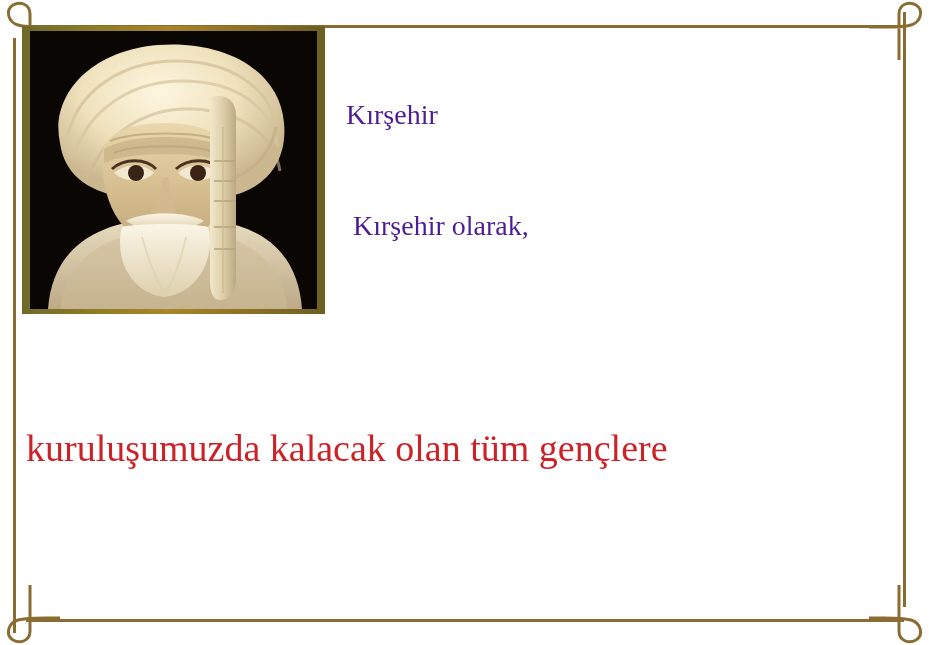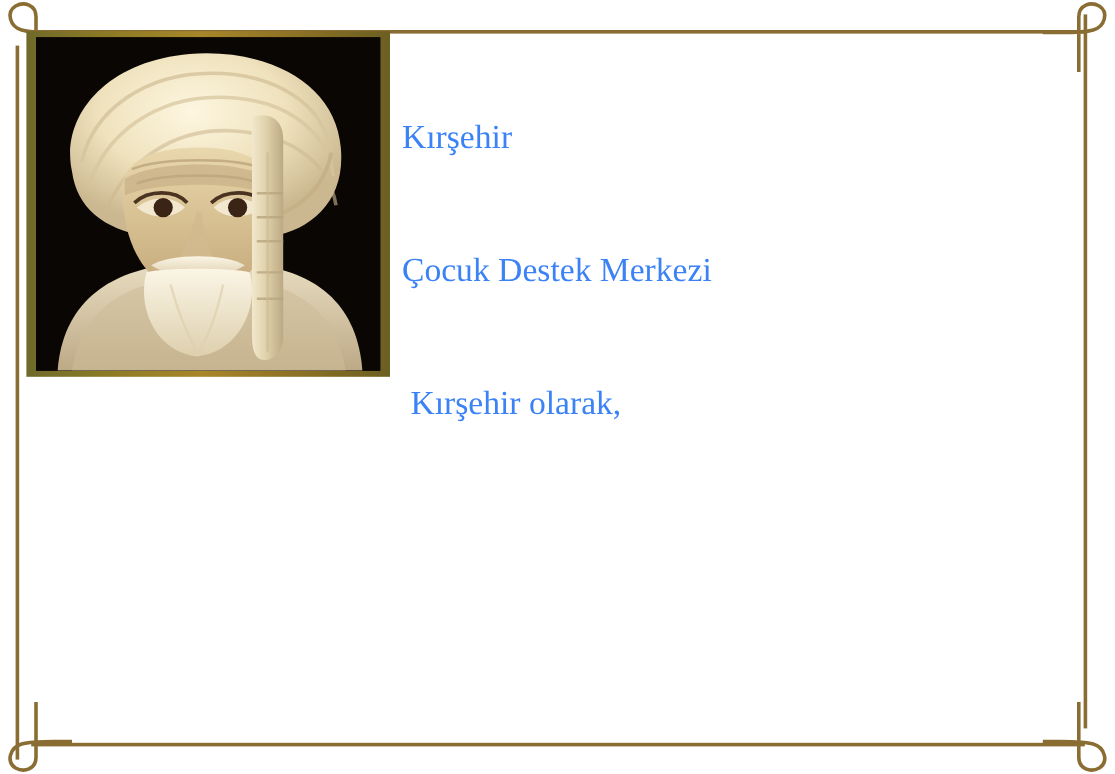--- a/index.html
+++ b/index.html
@@ -57,24 +57,24 @@
     right: 8px;
     bottom: 5px;
     background: #0b0705;
     overflow: hidden;
   }
   .portrait-svg { display: block; width: 100%; height: 100%; }
 
   
   .heading-block {
     position: absolute;
-    left: 335px;
+    left: 346px;
     top: 22px;
     width: 545px;
-    color: #3b82f6;
+    color: #4c1d95;
     font-size: 28px;
     line-height: 37px;
     white-space: pre;
   }
   .heading-line { display: block; }
 
   .body-block {
     position: absolute;
     left: 26px;
     top: 331px;
@@ -176,24 +176,24 @@
         <path d="M182 66 C196 62 206 70 206 84 L206 250 C206 264 194 272 186 268
                  C180 264 180 254 180 244 L180 86 C180 74 176 68 182 66 Z" fill="url(#tailG)"></path>
         <path d="M184 130 L206 130 M184 150 L206 150 M184 170 L206 170 M184 196 L206 196 M184 218 L206 218" fill="none" stroke="#b8a57f" stroke-width="2" opacity="0.8"></path>
         <path d="M193 96 L193 262" fill="none" stroke="#c9b78f" stroke-width="2" opacity="0.6"></path>
       </svg>
     </div>
   </div>
 
   <div class="heading-block">
     <span class="heading-line">Kırşehir</span>
-    <span class="heading-line">Çocuk Destek Merkezi</span>
     <span class="heading-line"> Kırşehir olarak,</span>
   </div>
 
   <div class="body-block">
+    <span class="body-line">kuruluşumuzda kalacak olan tüm gençlere</span>
     
     
     
     
   </div>
 
 </div>
 
 </body></html>

